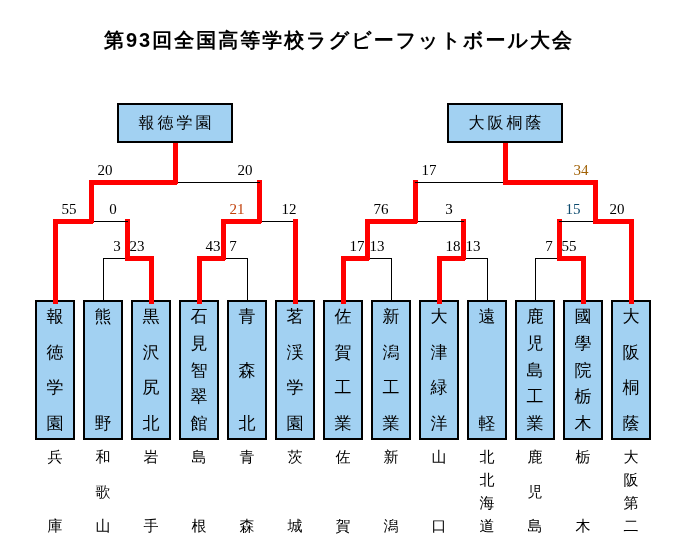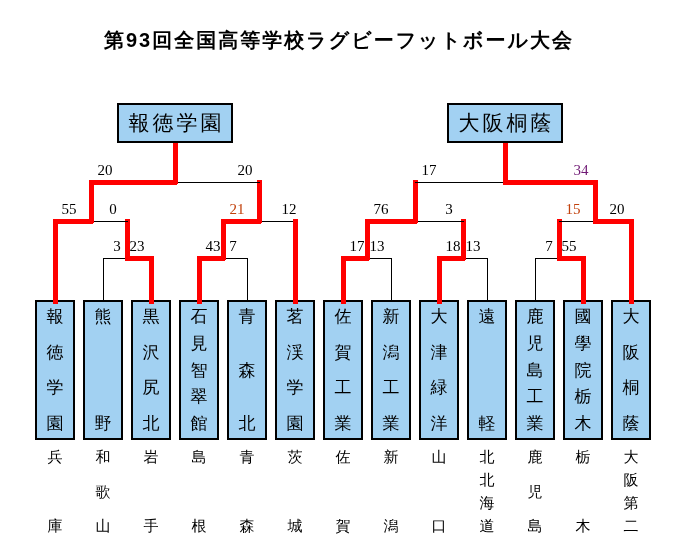--- a/index.html
+++ b/index.html
@@ -29,21 +29,21 @@
   }
   .team-char{font-size:17px;line-height:1;}
   .pref{
     position:absolute;display:flex;flex-direction:column;
     justify-content:space-between;align-items:center;
   }
   .pref-char{font-size:15px;line-height:1;}
   .finalist-box{
     position:absolute;box-sizing:border-box;border:2px solid #000;
     display:flex;align-items:center;justify-content:center;
-    font-size:21px;letter-spacing:3px;text-indent:3px;
+    font-size:16px;letter-spacing:3px;text-indent:3px;
   }
 </style>
 </head>
 <body>
 
 <div id="canvas">
   <div class="title2">第93回全国高等学校ラグビーフットボール大会</div>
   <div id="bracket">
       <div class="team-box" style="left: 35px; top: 300px; width: 40px; height: 140px; background: rgb(162, 209, 242); border-color: rgb(0, 0, 0);">
         <span class="team-char">報</span>
@@ -228,28 +228,28 @@
       <div class="score" style="left: 289px; top: 202px; color: rgb(0, 0, 0);">12</div>
       <div class="hline" style="left: 365px; top: 219px; width: 52px; height: 5px; background: rgb(255, 0, 0);"></div>
       <div class="hline" style="left: 415px; top: 221px; width: 49px; height: 1px; background: rgb(0, 0, 0);"></div>
       <div class="vline" style="left: 412.5px; top: 180px; width: 5px; height: 43px; background: rgb(255, 0, 0);"></div>
       <div class="score" style="left: 381px; top: 202px; color: rgb(0, 0, 0);">76</div>
       <div class="score" style="left: 449px; top: 202px; color: rgb(0, 0, 0);">3</div>
       <div class="hline" style="left: 559px; top: 221px; width: 37px; height: 1px; background: rgb(0, 0, 0);"></div>
       <div class="hline" style="left: 593px; top: 219px; width: 40px; height: 5px; background: rgb(255, 0, 0);"></div>
       <div class="vline" style="left: 592.5px; top: 180px; width: 5px; height: 43px; background: rgb(255, 0, 0);"></div>
       <div class="vline" style="left: 628.5px; top: 219px; width: 5px; height: 85px; background: rgb(255, 0, 0);"></div>
-      <div class="score" style="left: 573px; top: 202px; color: #c2410c;">15</div>
+      <div class="score" style="left: 573px; top: 202px; color: #0c4a6e;">15</div>
       <div class="score" style="left: 617px; top: 202px; color: rgb(0, 0, 0);">20</div>
       <div class="hline" style="left: 89px; top: 180px; width: 88px; height: 5px; background: rgb(255, 0, 0);"></div>
       <div class="hline" style="left: 175px; top: 182px; width: 85px; height: 1px; background: rgb(0, 0, 0);"></div>
       <div class="vline" style="left: 172.5px; top: 141px; width: 5px; height: 43px; background: rgb(255, 0, 0);"></div>
       <div class="score" style="left: 105px; top: 163px; color: rgb(0, 0, 0);">20</div>
       <div class="score" style="left: 245px; top: 163px; color: rgb(0, 0, 0);">20</div>
       <div class="hline" style="left: 415px; top: 182px; width: 91px; height: 1px; background: rgb(0, 0, 0);"></div>
       <div class="hline" style="left: 503px; top: 180px; width: 94px; height: 5px; background: rgb(255, 0, 0);"></div>
       <div class="vline" style="left: 502.5px; top: 141px; width: 5px; height: 43px; background: rgb(255, 0, 0);"></div>
       <div class="score" style="left: 429px; top: 163px; color: rgb(0, 0, 0);">17</div>
-      <div class="score" style="left: 581px; top: 163px; color: #701a75;">34</div>
+      <div class="score" style="left: 581px; top: 163px; color: #a16207;">34</div>
       <div class="finalist-box" style="left: 117px; top: 103px; width: 116px; height: 40px; background: rgb(162, 209, 242); border-color: rgb(0, 0, 0);">報徳学園</div>
       <div class="finalist-box" style="left: 447px; top: 103px; width: 116px; height: 40px; background: rgb(162, 209, 242); border-color: rgb(0, 0, 0);">大阪桐蔭</div>
     </div>
 </div>
 
 </body></html>

